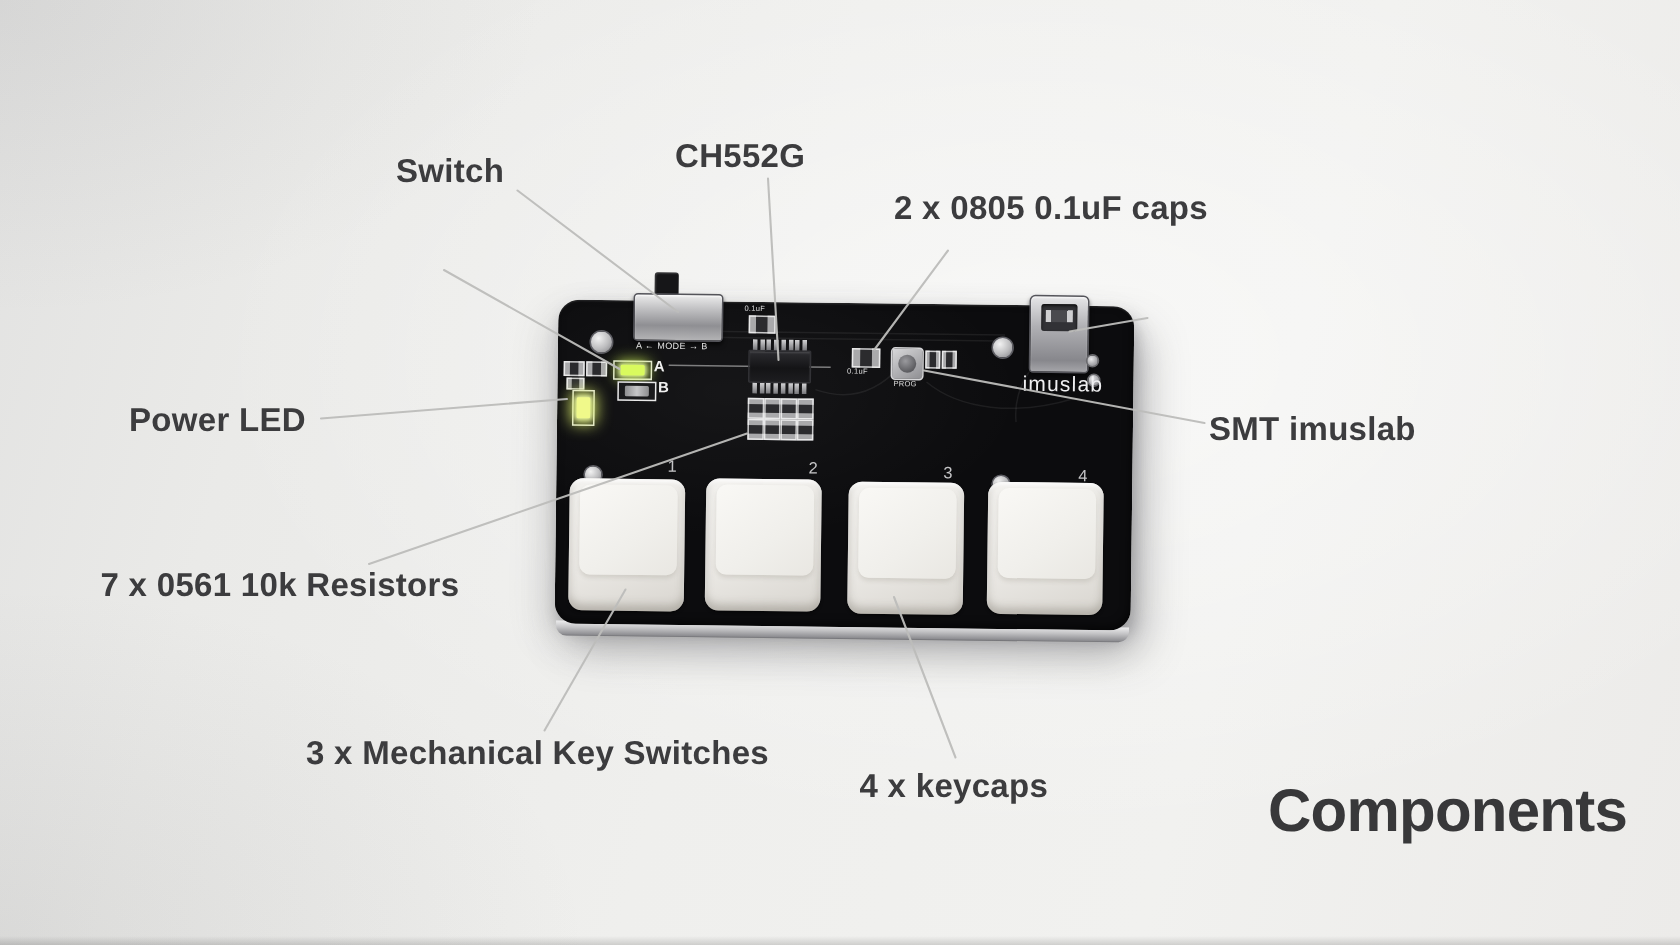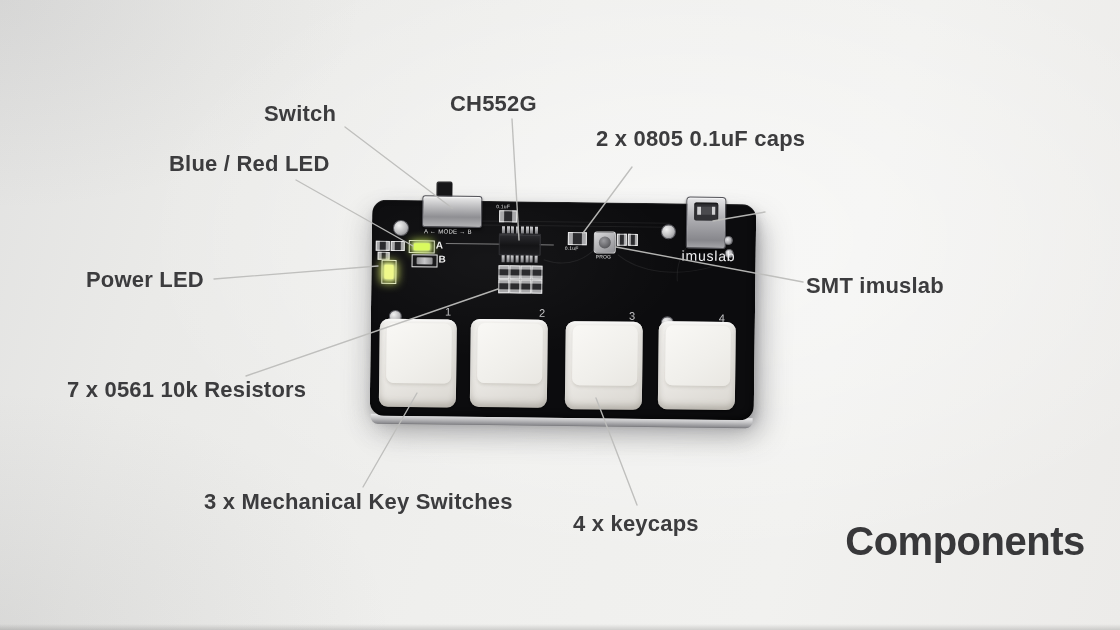--- a/index.html
+++ b/index.html
@@ -218,21 +218,20 @@
       <line x1="214" y1="279" x2="378" y2="266"></line>
       <line x1="803" y1="282" x2="616" y2="247"></line>
       <line x1="246" y1="376" x2="498" y2="289"></line>
       <line x1="363" y1="487" x2="417" y2="393"></line>
       <line x1="637" y1="505" x2="596" y2="398"></line>
     </g>
   </svg>
 
   <div class="label" style="left:264px;top:101px;">Switch</div>
   <div class="label" style="left:450px;top:91px;">CH552G</div>
-  <div class="label" style="left:169px;top:151px;">Blue / Red LED</div>
   <div class="label" style="left:596px;top:126px;">2 x 0805 0.1uF caps</div>
   <div class="label" style="left:86px;top:267px;">Power LED</div>
   <div class="label" style="left:806px;top:273px;">SMT imuslab</div>
   <div class="label" style="left:67px;top:377px;">7 x 0561 10k Resistors</div>
   <div class="label" style="left:204px;top:489px;">3 x Mechanical Key Switches</div>
   <div class="label" style="left:573px;top:511px;">4 x keycaps</div>
 
   <div class="bom-title">
     <div class="bom-heading">Components</div>
   </div>

